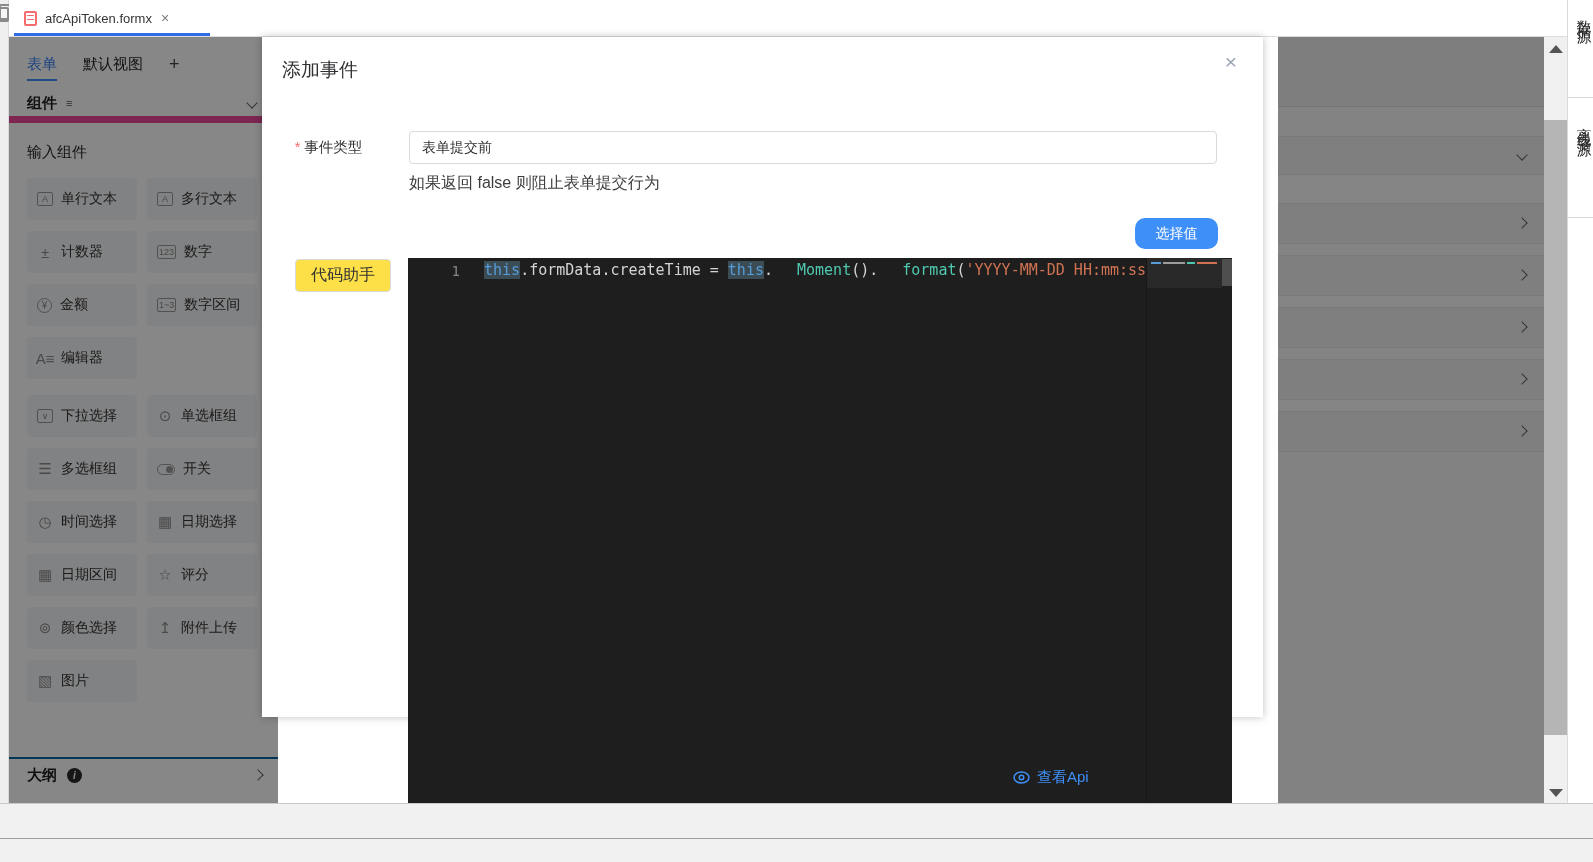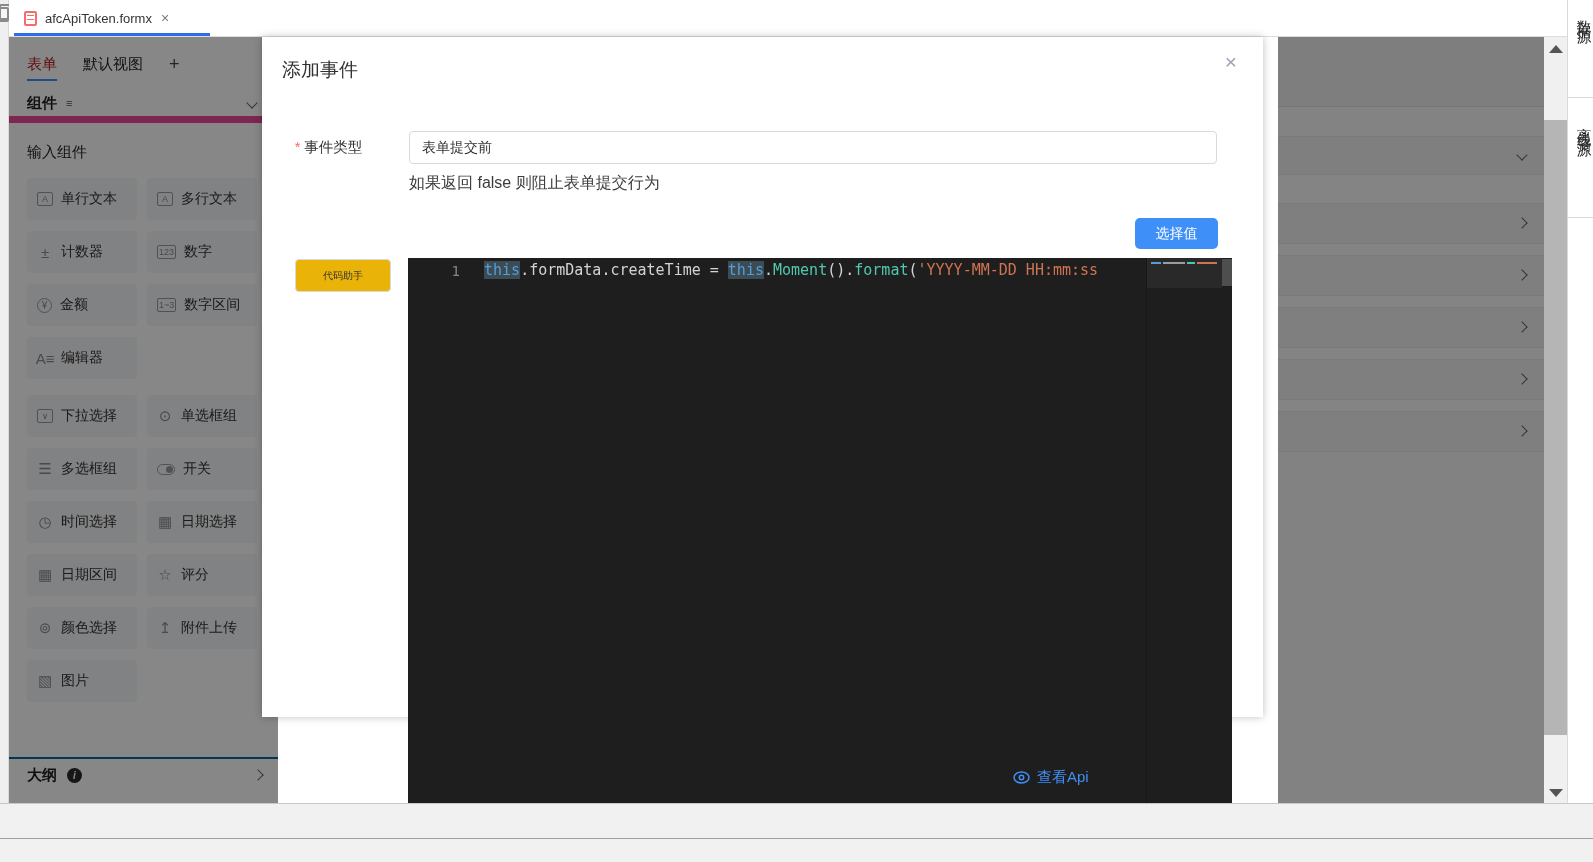--- a/index.html
+++ b/index.html
@@ -17,21 +17,21 @@
   .doc-icon { width:13px; height:15px; border:2px solid #f56c6c; border-radius:2px; position:relative; flex:none; }
   .doc-icon:before { content:""; position:absolute; left:1px; top:2px; width:7px; height:1.5px; background:#f56c6c; box-shadow:0 4px 0 #f56c6c; }
   .file-tab .title { font-size:13px; color:#333; margin:0 9px 0 8px; white-space:nowrap; }
   .file-tab .close { font-size:14px; color:#7a7a7a; cursor:pointer; }
   .tab-underline { position:absolute; left:5px; top:33px; width:196px; height:3px; background:#2e6de5; }
 
   
   .sidebar { position:absolute; left:9px; top:37px; width:269px; height:766px; background:#fff; overflow:hidden; z-index:1; }
   .side-tabs { display:flex; align-items:center; gap:26px; padding:14px 0 0 18px; height:40px; font-size:15px; color:#262626; }
   .side-tab { position:relative; cursor:pointer; }
-  .side-tab.active { color:#b91c1c; }
+  .side-tab.active { color:#3b82f6; }
   .side-tab.active:after { content:""; position:absolute; left:0; right:0; bottom:-7px; height:2px; background:#3d8ff7; }
   .plus-tab { font-size:18px; color:#444; cursor:pointer; }
   .panel-header { margin-top:13px; height:33px; border-bottom:7px solid #ec4899; display:flex; align-items:center; padding:0 18px; }
   .panel-header .ph-label { font-size:15px; font-weight:bold; color:#1f1f1f; }
   .panel-header .menu-glyph { font-size:11px; color:#555; margin-left:9px; }
   .chev { width:8px; height:8px; border-right:1.5px solid #666; border-bottom:1.5px solid #666; display:inline-block; }
   .chev.down { transform:rotate(45deg); }
   .chev.right { transform:rotate(-45deg); }
   .panel-header .chev { margin-left:auto; margin-right:4px; }
   .side-section-title { font-size:15px; color:#1f1f1f; padding:20px 0 0 18px; }
@@ -61,29 +61,29 @@
   .mask { position:absolute; inset:0; background:rgba(0,0,0,0.47); z-index:6; }
 
   
   .modal { position:absolute; left:262px; top:37px; width:1001px; height:680px; background:#fff; z-index:10; box-shadow:0 0 8px rgba(0,0,0,0.25); }
   .modal-title { position:absolute; left:20px; top:20px; font-size:19px; color:#303133; font-weight:500; }
   .modal-close { position:absolute; right:26px; top:14px; font-size:21px; color:#9aa4b2; cursor:pointer; line-height:1; }
   .form-label { position:absolute; left:0; top:94px; width:133px; height:33px; line-height:33px; text-align:center; font-size:14.5px; color:#333; }
   .req { color:#f56c6c; margin-right:4px; }
   .event-input { position:absolute; left:147px; top:94px; width:808px; height:33px; border:1px solid #d9d9d9; border-radius:4px; padding:0 12px; font-size:14px; color:#333; font-family:"Liberation Sans",sans-serif; background:#fff; outline:none; }
   .help-text { position:absolute; left:147px; top:136px; font-size:16px; color:#3c3c3c; }
-  .btn-blue { position:absolute; left:873px; top:181px; width:83px; height:31px; background:#3f8ff8; border:none; border-radius:5px; color:#fff; font-size:14px; cursor:pointer; font-family:"Liberation Sans",sans-serif; }
-  .btn-assist { position:absolute; left:33px; top:222px; width:96px; height:33px; background:#eab308; border:1px solid #d9d9d9; border-radius:4px; color:#333; font-size:10px; cursor:pointer; font-family:"Liberation Sans",sans-serif; }
+  .btn-blue { position:absolute; left:873px; top:181px; width:83px; height:31px; background:#3f8ff8; border:none; border-radius:10px; color:#fff; font-size:14px; cursor:pointer; font-family:"Liberation Sans",sans-serif; }
+  .btn-assist { position:absolute; left:33px; top:222px; width:96px; height:33px; background:#fde047; border:1px solid #d9d9d9; border-radius:4px; color:#333; font-size:16px; cursor:pointer; font-family:"Liberation Sans",sans-serif; }
 
   
   .editor { position:absolute; left:146px; top:221px; width:824px; height:545px; background:#1e1e1e; font-family:"DejaVu Sans Mono",monospace; overflow:hidden; }
   .gutter-num { position:absolute; left:0; top:5px; width:52px; text-align:right; font-size:14px; color:#858585; }
   .code-line { position:absolute; left:76px; top:3px; font-size:15px; white-space:nowrap; color:#d4d4d4; }
   .tok.kw { color:#569cd6; }
-  .tok.fn { color:#4ec9b0; }
+  .tok.fn { color:#4ec9b0;margin-left:24px; }
   .tok.str { color:#cf7352; }
   .tok.plain { color:#d4d4d4; }
   .tok.hl { background:#3b4c55; }
   .minimap { position:absolute; left:738px; top:0; width:76px; height:100%; background:#1e1e1e; border-left:1px solid #171717; z-index:2; }
   .minimap-slider { position:absolute; left:0; top:0; width:100%; height:30px; background:rgba(255,255,255,0.05); }
   .mini-bar { position:absolute; top:4px; height:2px; }
   .ed-scrollbar { position:absolute; left:814px; top:0; width:10px; height:100%; z-index:3; }
   .ed-thumb { position:absolute; left:0; top:1px; width:10px; height:27px; background:#4e4e4e; }
   .view-api { position:absolute; left:605px; top:510px; display:flex; align-items:center; gap:7px; color:#3f8ff8; font-size:15px; font-family:"Liberation Sans",sans-serif; cursor:pointer; z-index:4; }
 

